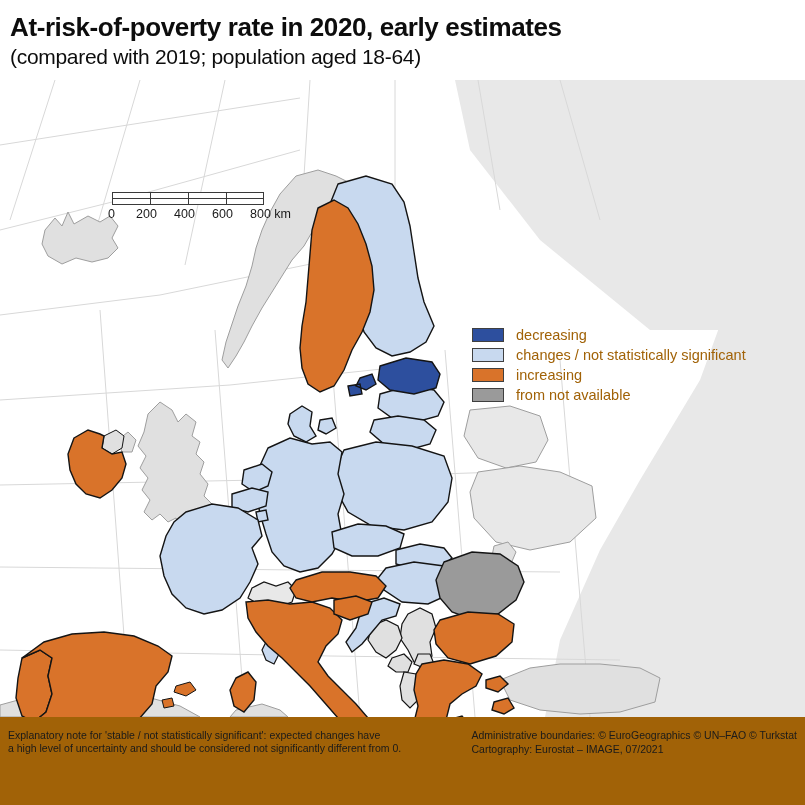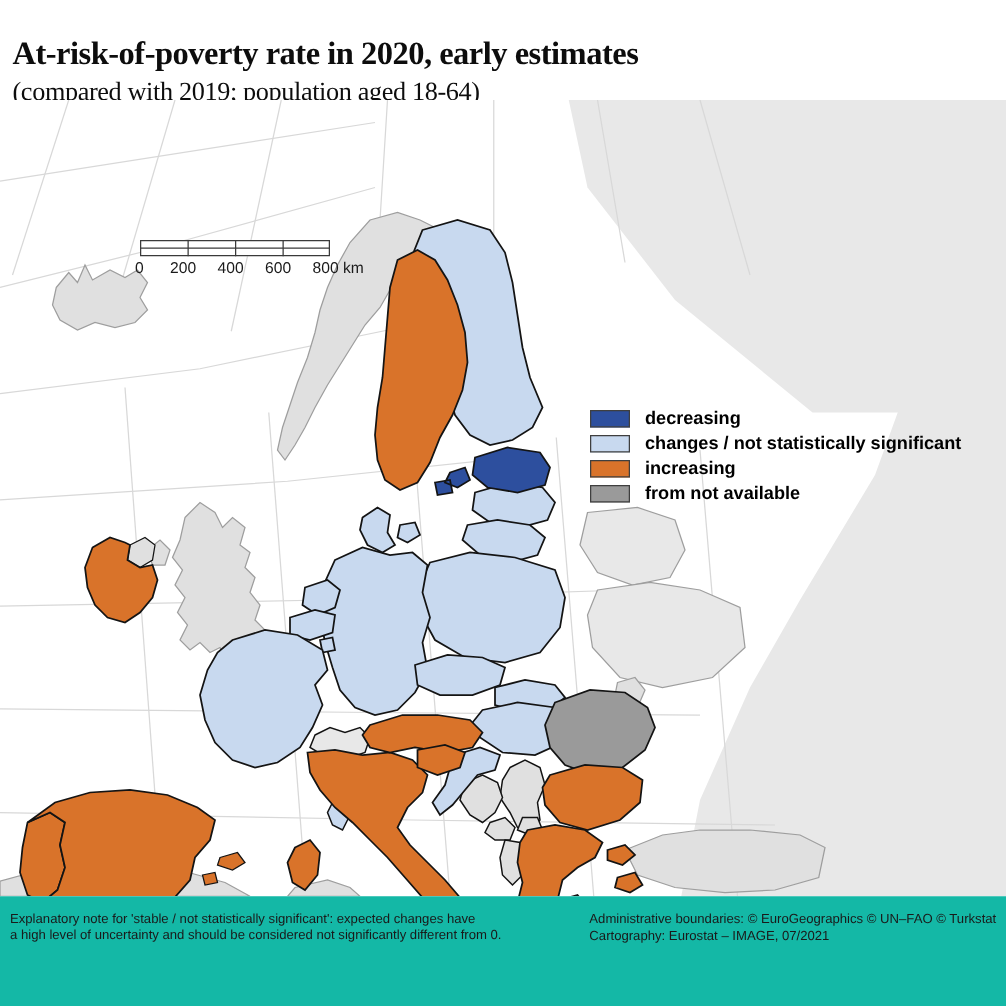--- a/index.html
+++ b/index.html
@@ -7,21 +7,21 @@
     width:805px;height:805px;
     background:#ffffff;
     font-family:"Liberation Sans", sans-serif;
     color:#1a1a1a;
     overflow:hidden;
     position:relative;
   }
   #page{position:relative;width:805px;height:805px;}
 
   
-  .header{position:absolute;left:0;top:16px;width:805px;height:80px;background:#ffffff;font-family:Liberation Serif, serif;}
+  .header{position:absolute;left:0;top:0;width:805px;height:80px;background:#ffffff;}
   .title{
     position:absolute;left:10px;top:12px;
     font-size:26px;font-weight:bold;letter-spacing:-0.4px;
     white-space:nowrap;color:#0d0d0d;
   }
   .subtitle{
     position:absolute;left:10px;top:45px;
     font-size:21px;font-weight:normal;letter-spacing:-0.3px;
     white-space:nowrap;color:#0d0d0d;
   }
@@ -36,24 +36,24 @@
           border:1px solid #3a3a3a;background:#ffffff;}
   .sb-inner{position:absolute;left:0;top:6px;width:152px;height:1px;background:#3a3a3a;}
   .sb-tick{position:absolute;top:0;width:1px;height:13px;background:#3a3a3a;}
   .sb-labels{position:absolute;left:-8px;top:15px;width:200px;height:18px;}
   .sb-lab{position:absolute;top:0;font-size:12.5px;color:#1a1a1a;white-space:nowrap;}
 
   
   .legend{position:absolute;left:472px;top:246px;width:300px;}
   .leg-row{display:flex;align-items:center;height:18px;margin-bottom:2px;}
   .leg-swatch{width:32px;height:14px;box-sizing:border-box;border:1px solid #3f3f3f;flex:0 0 auto;}
-  .leg-label{margin-left:12px;font-size:14.5px;font-weight:bold;white-space:nowrap;color:#000000;}
-
-  
-  .footer{position:absolute;left:0;top:717px;width:805px;height:88px;background:#14b8a6;}
+  .leg-label{margin-left:12px;font-size:14.5px;font-weight:normal;white-space:nowrap;color:#a16207;}
+
+  
+  .footer{position:absolute;left:0;top:717px;width:805px;height:88px;background:#a16207;}
   .note{position:absolute;left:8px;top:12px;font-size:10.5px;line-height:12.5px;color:#1a1a1a;white-space:pre-line;}
   .credits{position:absolute;right:8px;top:12px;font-size:10.5px;line-height:13.5px;color:#1a1a1a;text-align:left;white-space:pre-line;}
 </style>
 </head>
 <body>
 
 <div id="page">
 
   <div class="header">
     <div class="title">At-risk-of-poverty rate in 2020, early estimates</div>

